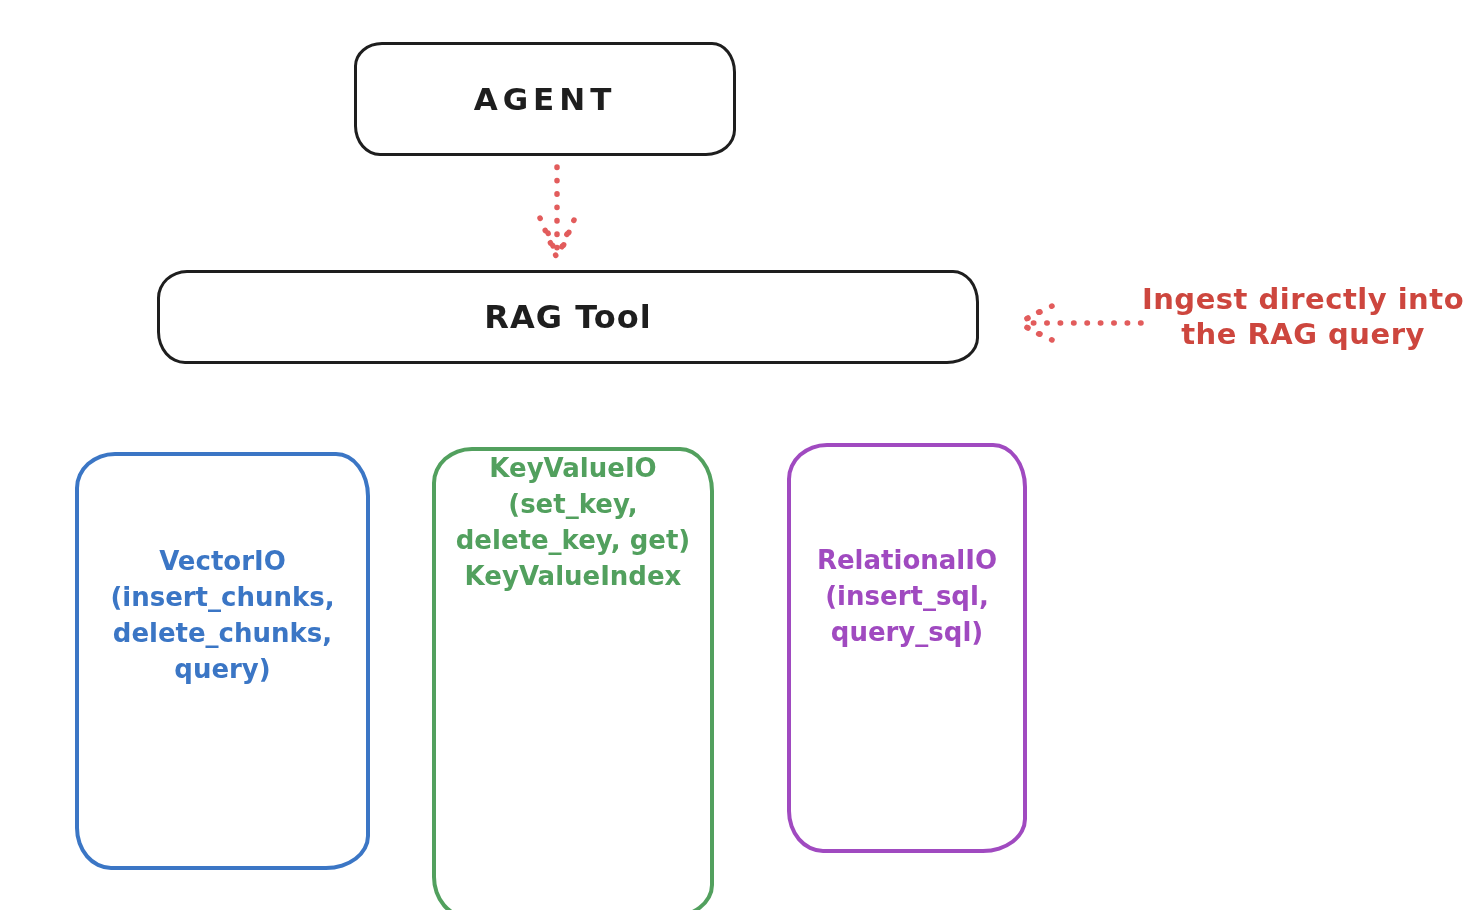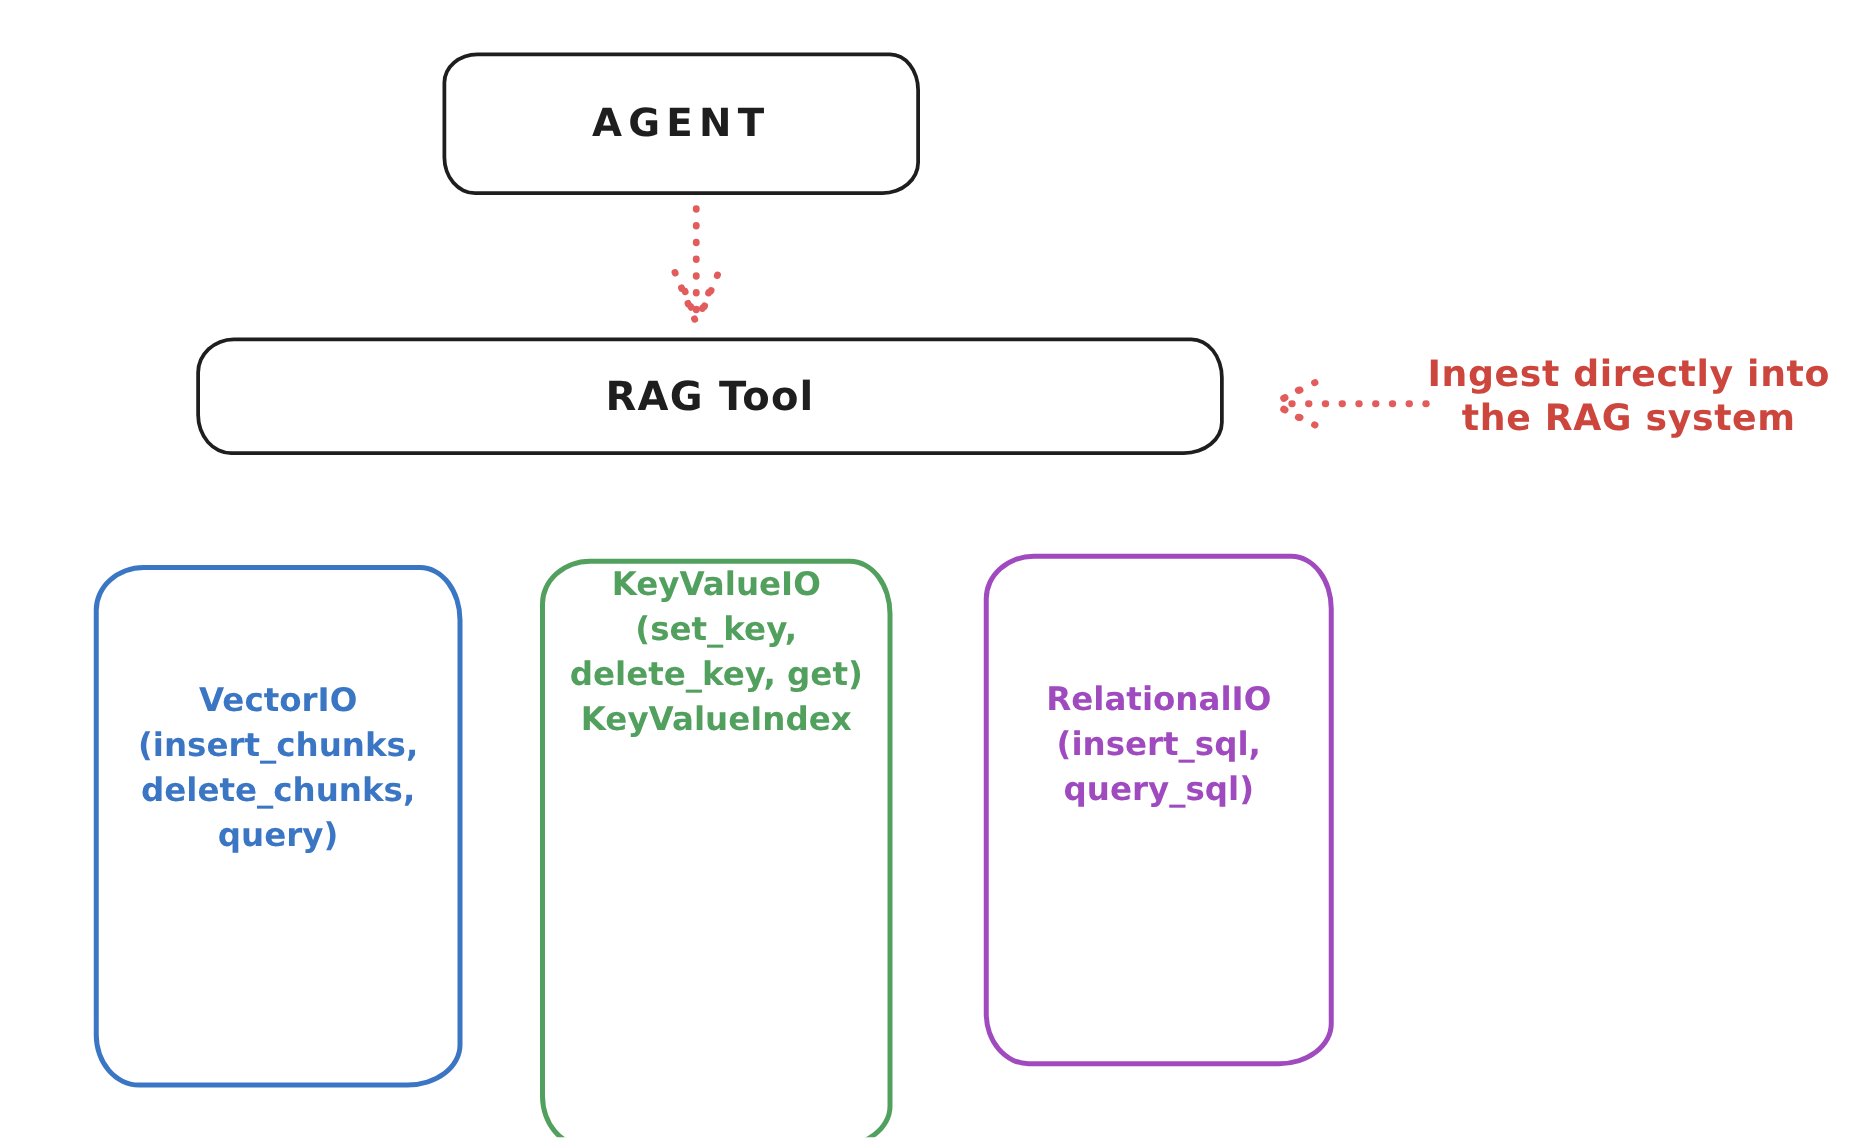--- a/index.html
+++ b/index.html
@@ -66,21 +66,21 @@
     border-color: var(--module_blue, #3b76c5);
     color: var(--module_blue, #3b76c5);
     text-align: center;
   }
   .module-keyvalue {
     left: 432px; top: 447px; width: 282px; height: 472px;
     border-color: var(--module_green, #52a05e);
     color: var(--module_green, #52a05e);
   }
   .module-relational {
-    left: 787px; top: 443px; width: 280px; height: 410px;
+    left: 787px; top: 443px; width: 240px; height: 410px;
     padding-top: 96px;
     border-color: var(--module_purple, #a04ac0);
     color: var(--module_purple, #a04ac0);
   }
 
   
   .arrow {
     position: absolute;
     overflow: visible;
   }
@@ -129,21 +129,21 @@
 
   <svg class="arrow" style="left:1008px; top:299px;" width="140" height="48" viewBox="0 0 140 48" aria-hidden="true">
     <line class="dotline" x1="133" y1="24" x2="13" y2="24"></line>
     <line class="dotline" x1="44" y1="7" x2="12" y2="23"></line>
     <line class="dotline" x1="44" y1="41" x2="12" y2="25"></line>
     <line class="dotline" x1="31" y1="13" x2="13" y2="23"></line>
     <line class="dotline" x1="31" y1="35" x2="13" y2="25"></line>
   </svg>
 
   <div class="annotation">Ingest directly into
-the RAG system</div>
+the RAG query</div>
 
   <div class="module module-vector">
     <div class="io-label">VectorIO
 (insert_chunks,
 delete_chunks,
 query)</div>
   </div>
 
   <div class="module module-keyvalue">
     <div class="io-label">KeyValueIO

